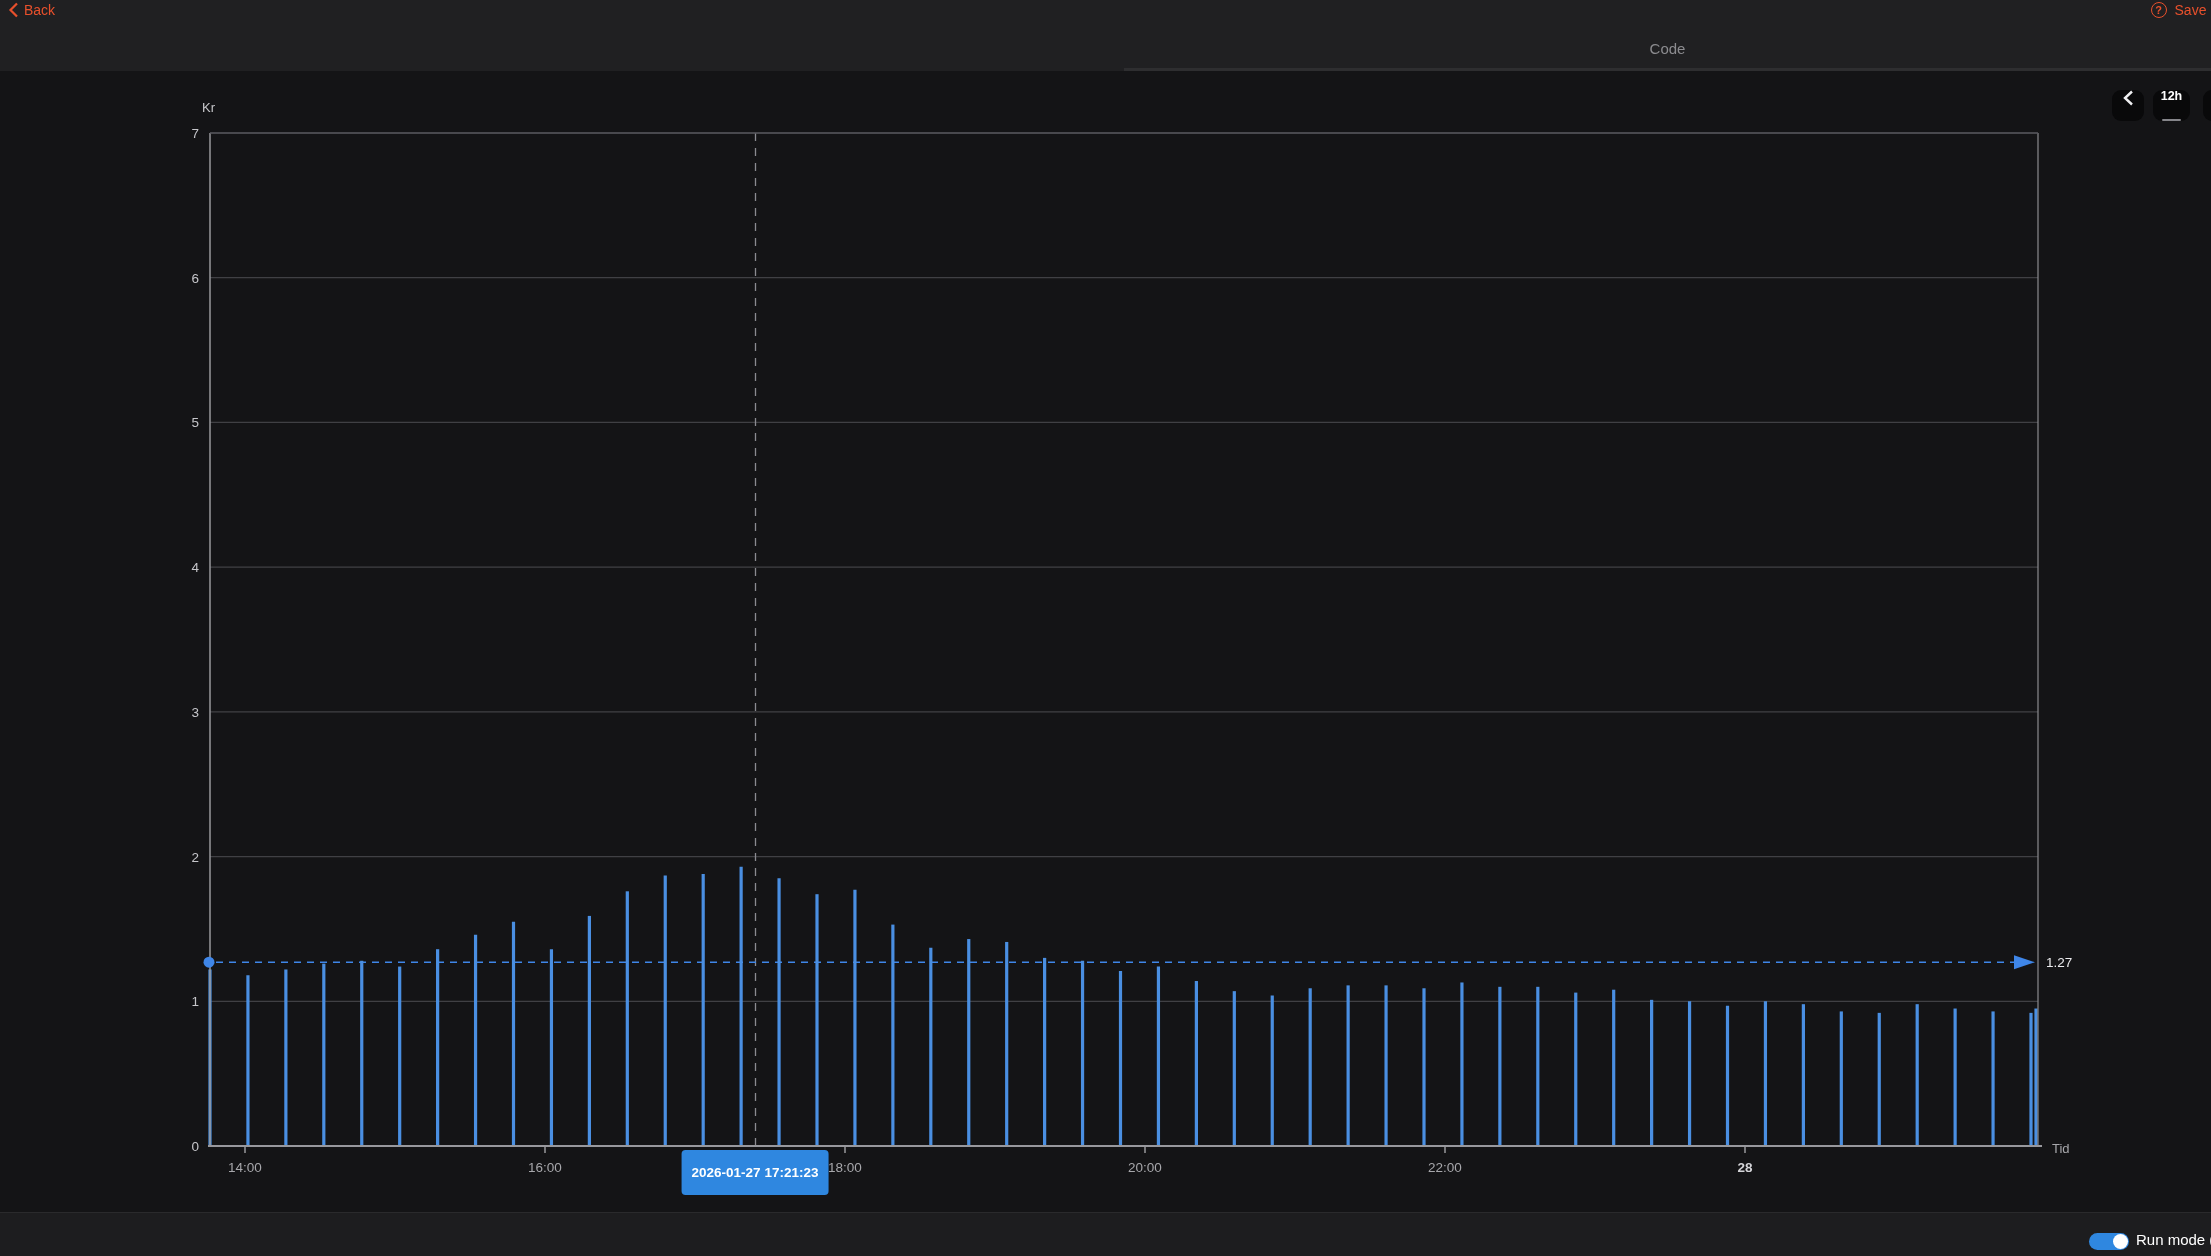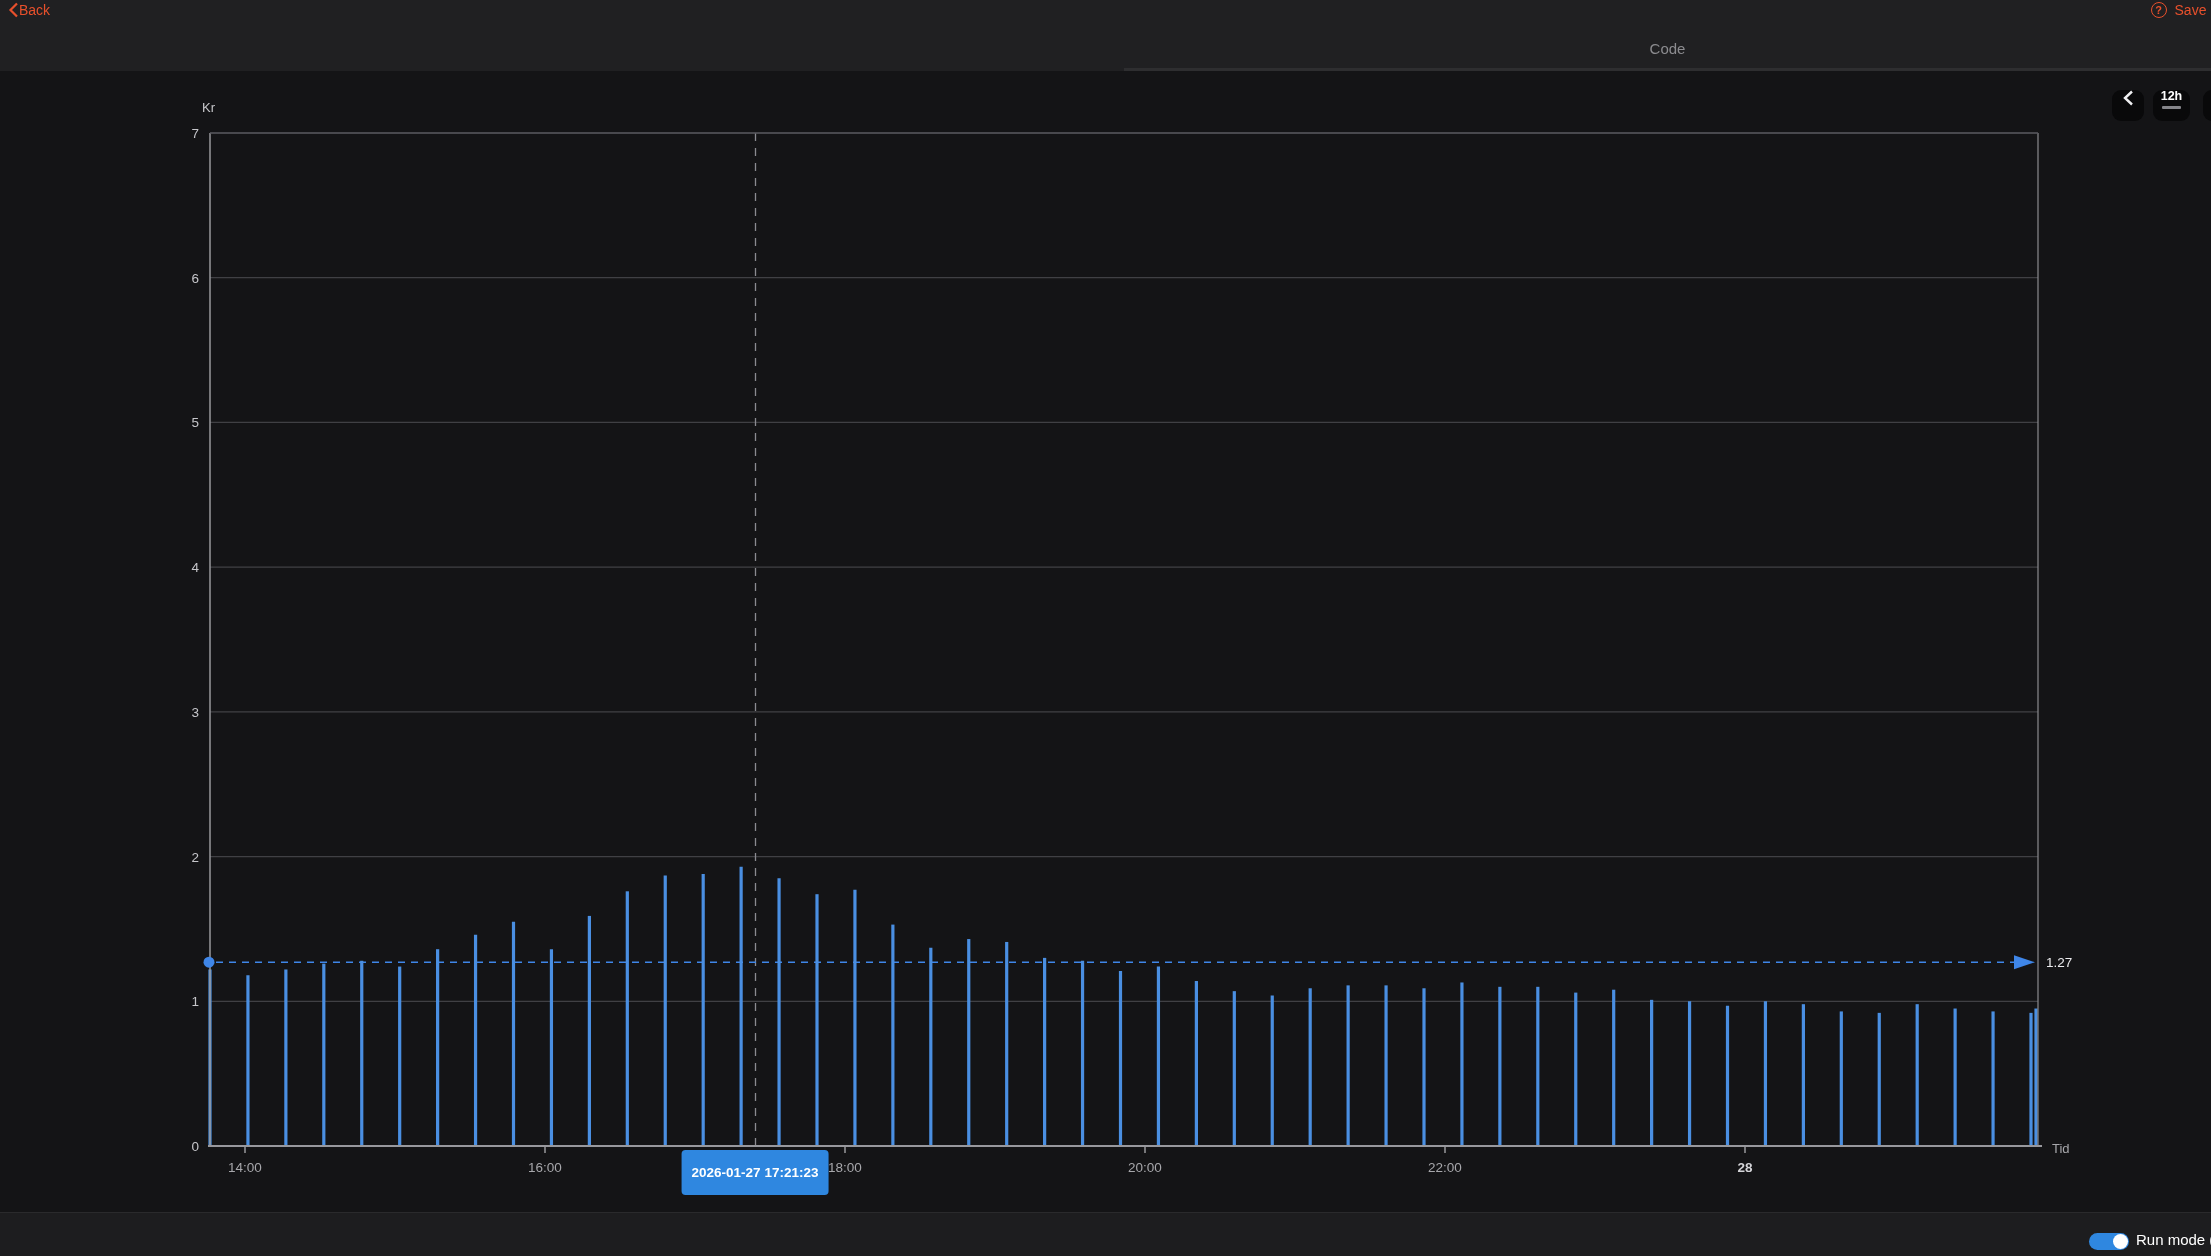--- a/index.html
+++ b/index.html
@@ -1,21 +1,21 @@
 <!DOCTYPE html>
 <html><head>
 <meta charset="utf-8">
 <style>
   html,body{margin:0;padding:0;background:#0c0c0d;}
   body{width:2211px;height:1256px;position:relative;overflow:hidden;
        font-family:"Liberation Sans",sans-serif;-webkit-font-smoothing:antialiased;}
 
   
   .header{position:absolute;top:0;left:0;width:2211px;height:71px;background:#202022;}
-  .back-btn{position:absolute;left:8px;top:2px;display:flex;align-items:flex-end;
+  .back-btn{position:absolute;left:8px;top:2px;display:flex;align-items:flex-end;gap:5px;
             color:#e8502c;font-size:14px;cursor:pointer;}
   .back-chevron{display:flex;align-items:center;}
   .win-title{position:absolute;left:0;right:0;top:3px;text-align:center;color:#fff;
              font-size:15px;font-weight:bold;}
   .unsaved-dot{display:inline-block;width:6px;height:6px;border-radius:50%;
                background:#fff;margin-left:8px;vertical-align:middle;}
   .save-area{position:absolute;right:-4px;top:2px;display:flex;align-items:center;gap:8px;
              color:#e8502c;font-size:14px;}
   .help-icon{width:16px;height:16px;border:1.5px solid #e8502c;border-radius:50%;
              display:flex;align-items:center;justify-content:center;
@@ -30,21 +30,21 @@
   
   .canvas{position:absolute;top:71px;left:0;width:2211px;height:1141px;background:#141416;}
   #chart-svg{position:absolute;top:0;left:0;}
   .cursor-tooltip{position:absolute;top:1079px;transform:translateX(-50%);
                   background:#2f87e0;color:#fff;font-size:13.5px;font-weight:bold;
                   line-height:21px;height:21px;padding:12px 10px;border-radius:4px;
                   white-space:nowrap;}
 
   
   .mini-btn{position:absolute;top:19px;background:#09090a;border-radius:9px;height:31px;
-            display:flex;flex-direction:column;align-items:center;justify-content:flex-start;
+            display:flex;flex-direction:column;align-items:center;justify-content:space-between;
             cursor:pointer;}
   .btn-prev{left:2112px;width:32px;}
   .btn-range{left:2153px;width:37px;}
   .btn-next-clipped{left:2203px;width:26px;}
   .range-label{color:#fff;font-size:12.5px;font-weight:bold;line-height:13px;}
   .range-underline{width:19px;height:2.5px;background:#85858a;border-radius:1px;margin-top:3px;}
 
   
   .statusbar{position:absolute;top:1212px;left:0;width:2211px;height:44px;
              background:#1d1d1f;border-top:1px solid #2a2a2c;box-sizing:border-box;}

